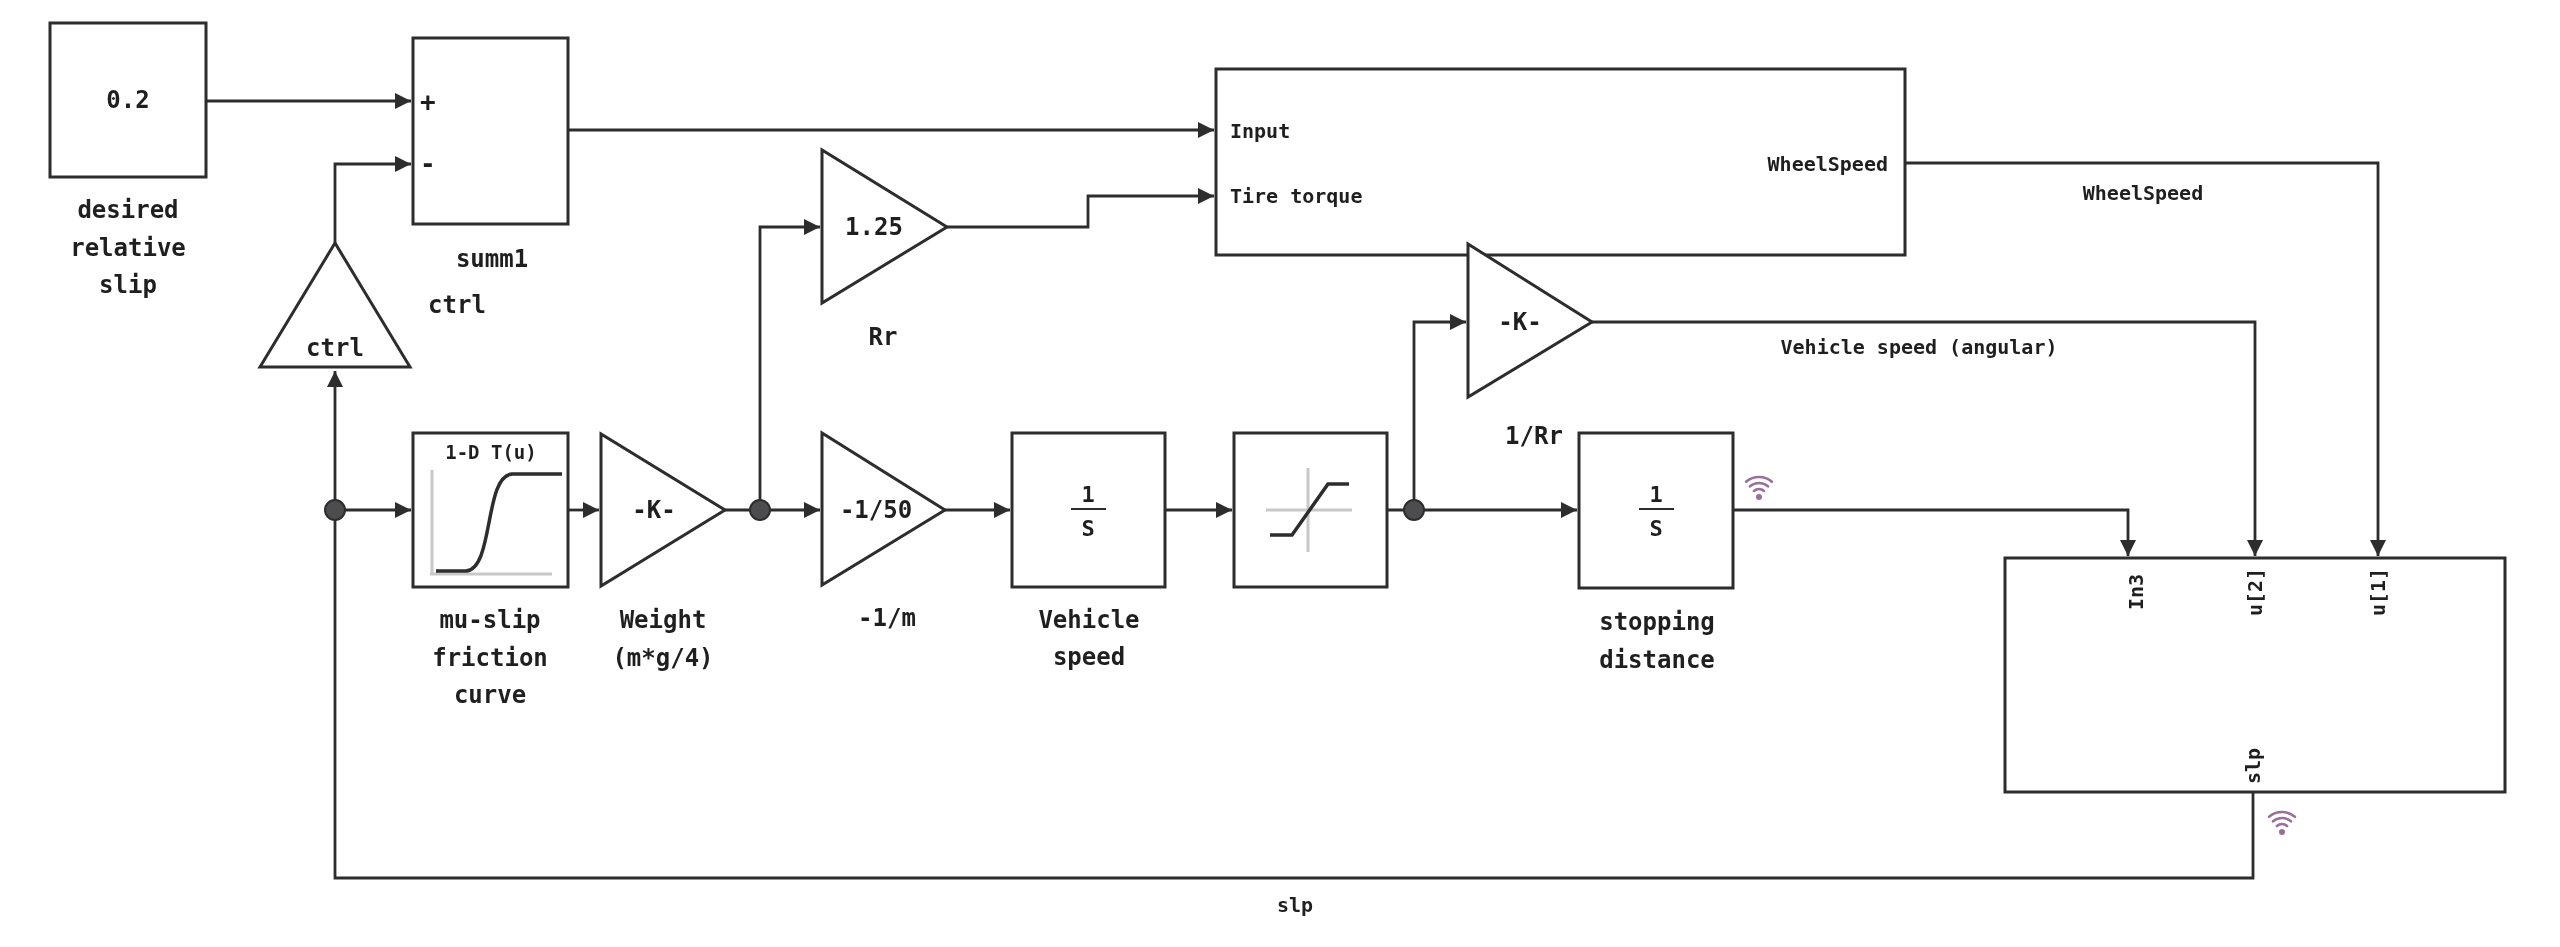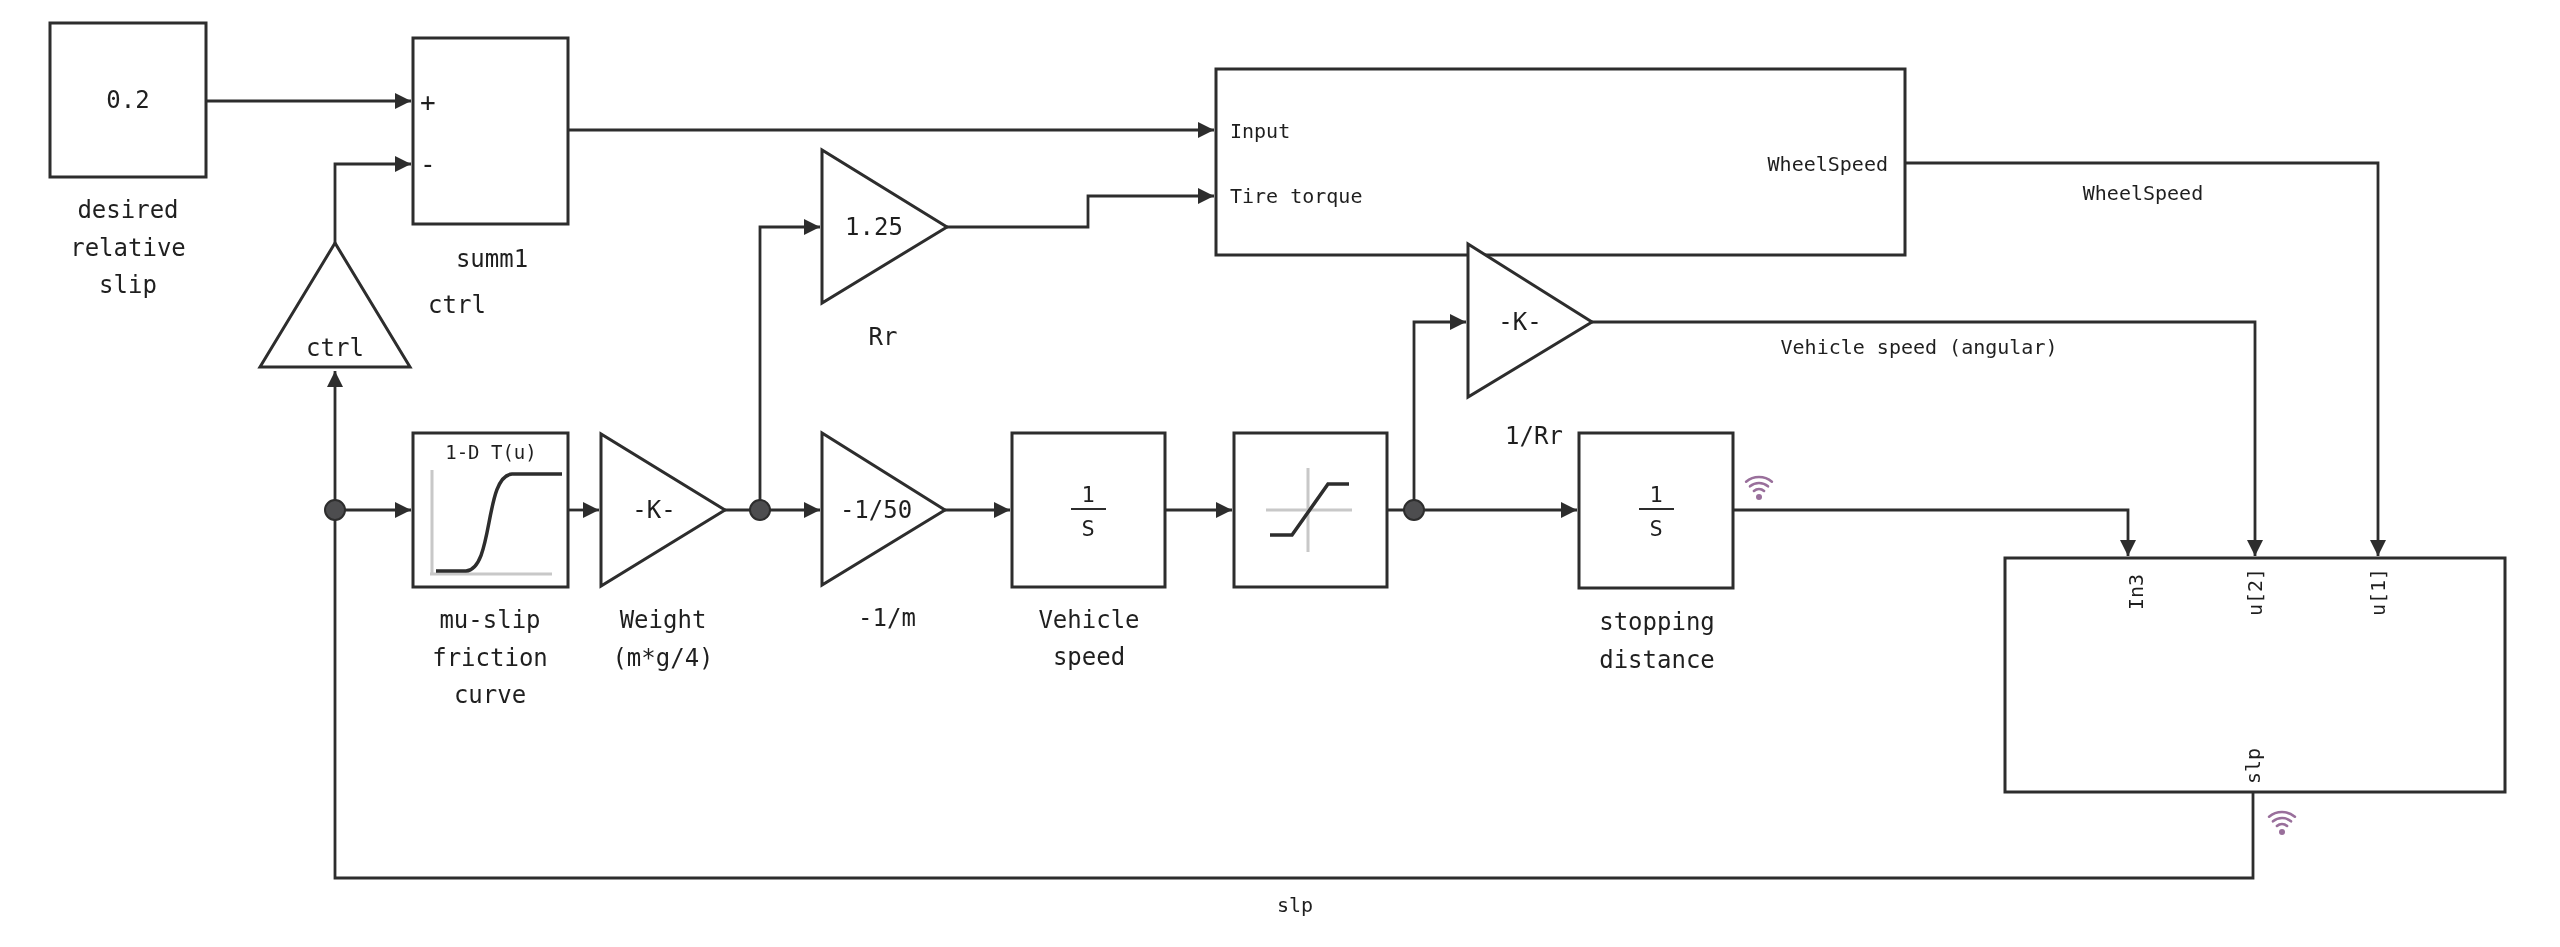--- a/index.html
+++ b/index.html
@@ -1,20 +1,20 @@
 <!DOCTYPE html>
 <html style="--line: #2d2d2d; --text: #1f1f1f; --axis: #c8c8c8; --accent: #996f9b; --fill: #ffffff; --dot: #4d4d4f;"><head>
 <meta charset="utf-8">
 <style>
   :root{
     --line:#2d2d2d; --text:#1f1f1f; --axis:#c8c8c8; --accent:#996f9b;
     --fill:#ffffff; --dot:#4d4d4f;
   }
   html,body{margin:0;padding:0;background:#ffffff;}
-  .canvas{position:relative;width:2560px;height:947px;background:var(--fill);overflow:hidden;}
+  .canvas{position:relative;width:2560px;height:947px;background:var(--fill);overflow:hidden;font-weight:bold;}
   svg{display:block;}
   svg text{
     font-family:"DejaVu Sans Mono","Liberation Mono",monospace;
     fill:var(--text);
   }
   .blk{fill:var(--fill);stroke:var(--line);stroke-width:3px;}
   .wire{fill:none;stroke:var(--line);stroke-width:2.8px;}
   .lbl{font-size:24px;}
   .port{font-size:20px;}
   .wirelbl{font-size:20px;}

